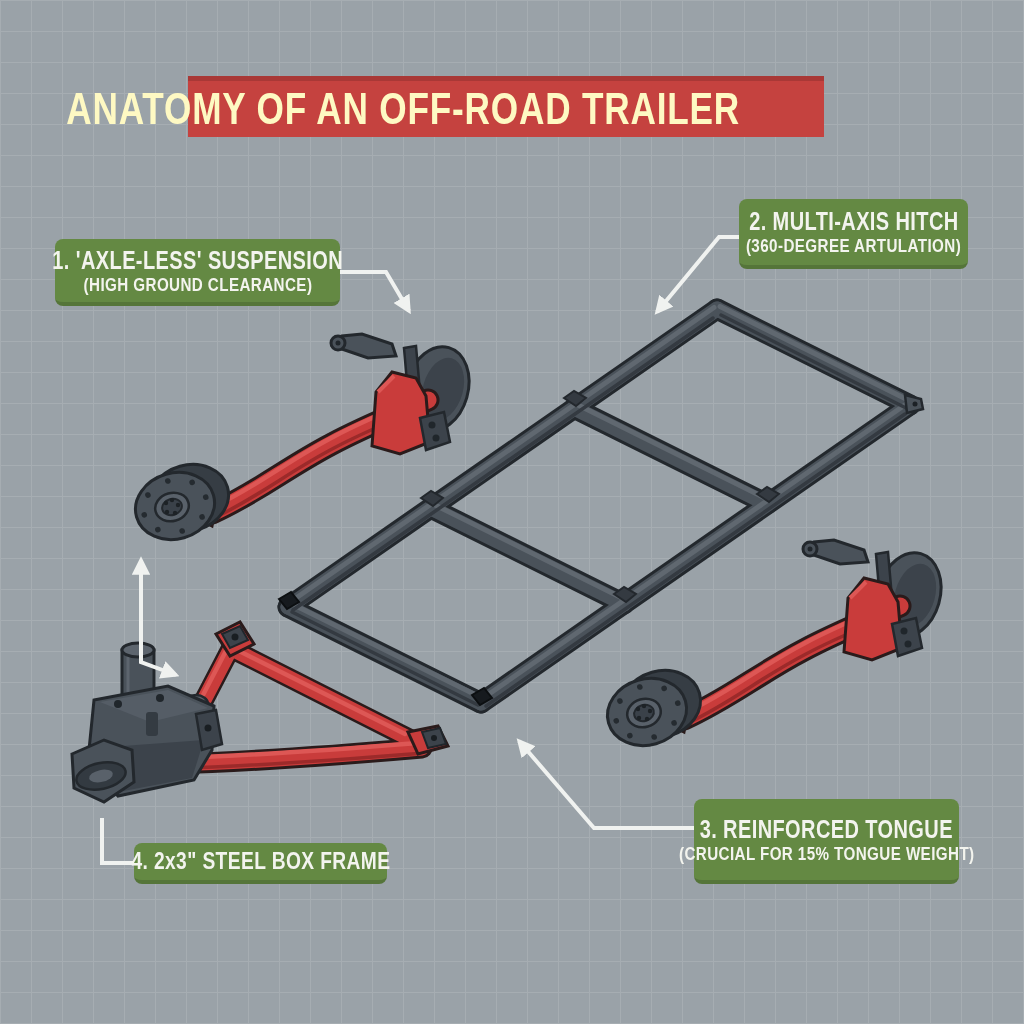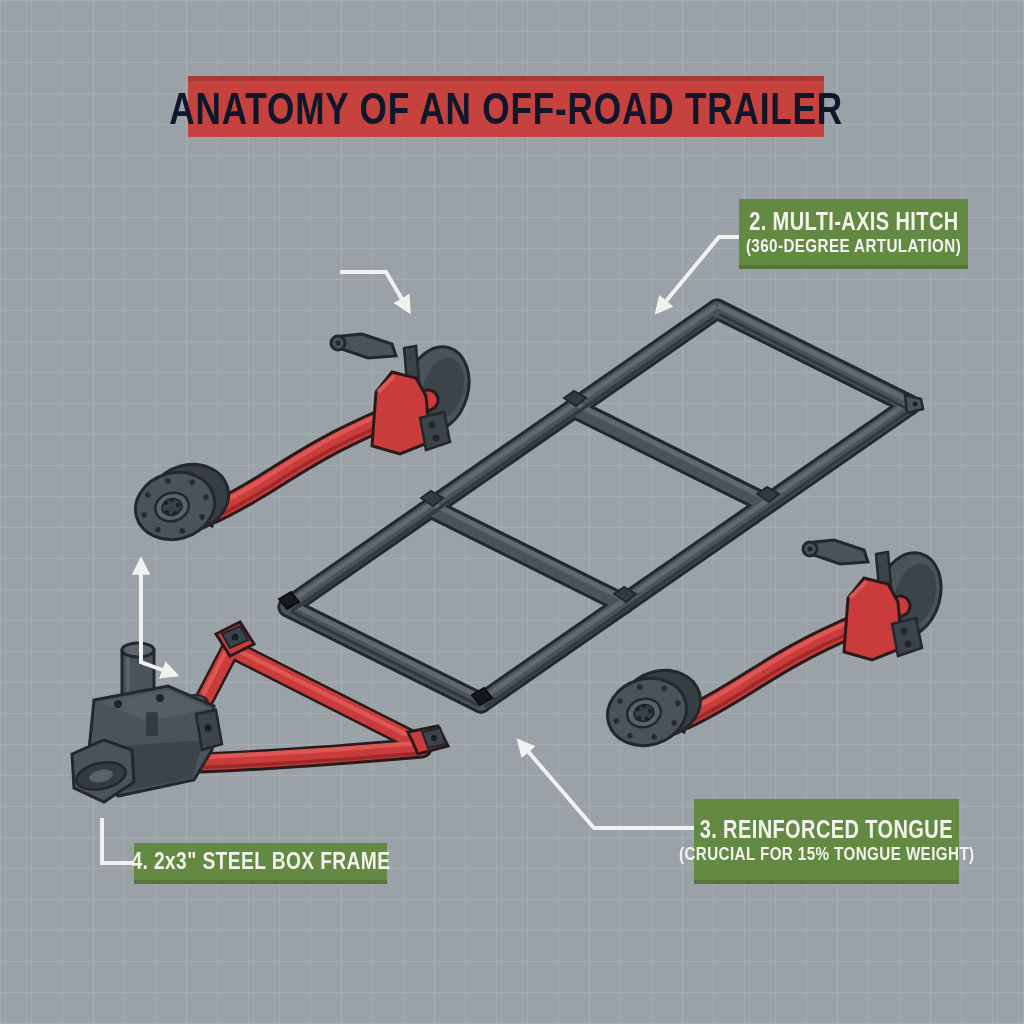--- a/index.html
+++ b/index.html
@@ -15,31 +15,31 @@
     font-family:"Liberation Sans","DejaVu Sans",sans-serif;
     font-weight:700;
   }
   .diagram-svg{position:absolute;left:0;top:0;width:1024px;height:1024px;}
   .cond{display:inline-block;transform:scaleX(0.8);transform-origin:50% 50%;white-space:nowrap;letter-spacing:0.5px;}
   .title-banner{
     position:absolute;left:188px;top:76px;width:636px;height:61px;
     background:var(--banner-red,#c5423f);
     border-top:5px solid var(--banner-red-dark,#a93836);
     box-sizing:border-box;
-    display:flex;align-items:center;justify-content:center;
-    color:#0f172a;
+    display:flex;align-items:center;justify-content:flex-end;
+    color:#fef9c3;
   }
   .title-banner .cond{font-size:44px;letter-spacing:1px;}
   .label-box{
     position:absolute;
     background:var(--label-green,#648943);
     border-bottom:4px solid rgba(0,0,0,0.14);
     box-sizing:border-box;
     display:flex;flex-direction:column;align-items:center;justify-content:center;
-    text-align:center;color:#f3f4ee;line-height:1.12;
+    text-align:center;color:#f3f4ee;line-height:1.12;border-radius:8px;
   }
   .l1{font-size:25px;}
   .l2{font-size:19px;}
   .box-suspension{left:55px;top:239px;width:285px;height:67px;}
   .box-hitch{left:739px;top:199px;width:229px;height:70px;}
   .box-tongue{left:694px;top:799px;width:265px;height:85px;}
   .box-frame{left:134px;top:843px;width:253px;height:41px;}
   .box-frame .l1{font-size:24px;}
 
   
@@ -206,20 +206,24 @@
     <path class="leader" d="M739,237 L719,237 L657,312" marker-end="url(#ah)"></path>
     <path class="leader" d="M697,828 L594,828 L519,741" marker-end="url(#ah)"></path>
     <path class="leader" d="M102,818 L102,863 L134,863"></path>
     <path class="leader" d="M141,560 L141,662 L176,675" marker-start="url(#ah)" marker-end="url(#ah)"></path>
   </svg>
 
   <div class="title-banner">
     <span class="cond">ANATOMY OF AN OFF-ROAD TRAILER</span>
   </div>
 
+  <div class="label-box box-suspension">
+    <span class="cond l1">1. 'AXLE-LESS' SUSPENSION</span>
+    <span class="cond l2">(HIGH GROUND CLEARANCE)</span>
+  </div>
   <div class="label-box box-hitch">
     <span class="cond l1">2. MULTI-AXIS HITCH</span>
     <span class="cond l2">(360-DEGREE ARTULATION)</span>
   </div>
   <div class="label-box box-tongue">
     <span class="cond l1">3. REINFORCED TONGUE</span>
     <span class="cond l2">(CRUCIAL FOR 15% TONGUE WEIGHT)</span>
   </div>
   <div class="label-box box-frame">
     <span class="cond l1">4. 2x3" STEEL BOX FRAME</span>

